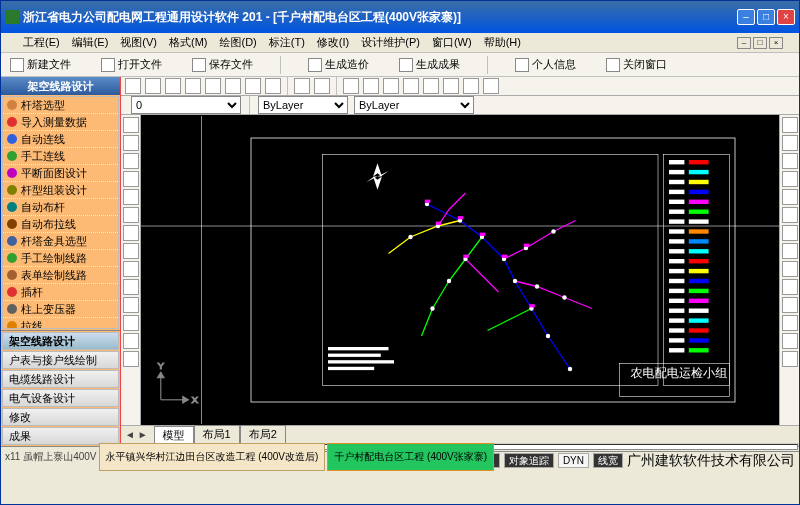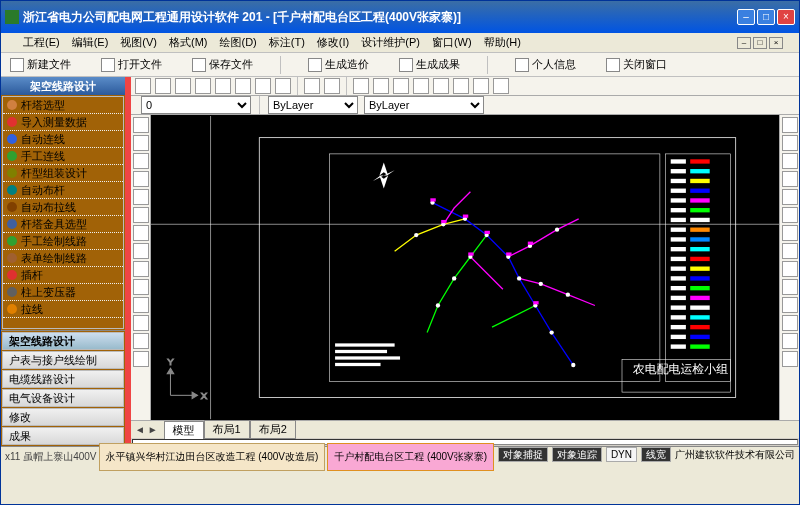--- a/index.html
+++ b/index.html
@@ -12,21 +12,21 @@
 .winbtn.close{background:#e04343}
 .menubar{height:20px;background:#ece9d8;display:flex;align-items:center;padding:0 16px;border-bottom:1px solid #c0c0c0}
 .menubar span{padding:2px 6px;cursor:pointer}
 .mdi{margin-left:auto;display:flex;gap:2px}
 .mdi div{width:14px;height:12px;border:1px solid #888;background:#ece9d8;font-size:8px;text-align:center;cursor:pointer}
 .toolbar{height:24px;background:#f5f3ec;display:flex;align-items:center;padding:0 4px;gap:20px;border-bottom:1px solid #c0c0c0}
 .tbtn{height:20px;padding:0 4px;display:flex;align-items:center;gap:3px;border:1px solid transparent;cursor:pointer}
 .tbtn .ic{width:14px;height:14px;border:1px solid #888;background:#fff}
 .tsep{width:1px;height:18px;background:#c0c0c0;margin:0 2px}
 .main{display:flex;height:369px}
-.sidebar{width:130px;background:#a16207;border-right:6px solid #ef4444;display:flex;flex-direction:column}
+.sidebar{width:120px;background:#fdba74;border-right:1px solid #ef4444;display:flex;flex-direction:column}
 .sbhead{height:18px;background:linear-gradient(#5a8cc8,#2c5a9c);color:#fff;font-weight:bold;text-align:center;line-height:18px}
 .sblist{flex:1;overflow:auto;border:1px solid #bbb;margin:1px}
 .sbitem{height:17px;display:flex;align-items:center;gap:4px;padding:0 4px;cursor:pointer;border-bottom:1px dotted #eee}
 .sbitem .dot{width:10px;height:10px;border-radius:50%}
 .sbcats{border-top:1px solid #888}
 .sbcat{height:18px;background:linear-gradient(#f0f0f0,#d8d8d8);border:1px solid #bbb;margin:1px;padding:0 6px;line-height:17px;cursor:pointer}
 .sbcat.active{background:linear-gradient(#cde,#9bc);font-weight:bold}
 .canvaswrap{flex:1;display:flex;flex-direction:column;background:#d4d0c8}
 .ctools{height:22px;background:#f5f3ec;display:flex;align-items:center;padding:0 4px;gap:4px;border-bottom:1px solid #aaa}
 .ctools .ic{width:16px;height:16px;border:1px solid #999;background:#fff;cursor:pointer}
@@ -40,21 +40,21 @@
 .canvas svg{width:100%;height:100%}
 .tabs{height:18px;background:#ece9d8;display:flex;align-items:center;border-top:1px solid #aaa}
 .tab{padding:1px 8px;background:#fff;border:1px solid #888;border-bottom:none;margin-left:2px;cursor:pointer}
 .ctab{padding:1px 8px;border:1px solid #888;cursor:pointer}
 .cmd{height:42px;background:#fff;border:1px inset #888;margin:1px;padding:2px;font-family:SimSun;overflow:hidden}
 .status{height:18px;background:#ece9d8;display:flex;align-items:center;padding:0 4px;gap:4px;border-top:1px solid #888}
 .status .cell{padding:0 4px;border:1px solid #aaa;background:#f5f5f5;height:15px;line-height:14px;cursor:pointer;font-size:10px}
 .cell.on{background:#333;color:#fff}
 .doctabs{height:20px;background:#ece9d8;display:flex;align-items:center;padding:0 4px;gap:2px;border-top:1px solid #888}
 .dtab{padding:6px 6px;background:#f5e6c8;border:1px solid #c0a060;cursor:pointer;font-size:10px}
-.dtab.active{background:#f9a8d4;border:1px solid #e09020}
+.dtab.active{background:#22c55e;border:1px solid #e09020}
 .small{font-size:10px;color:#444}
 .axis text{fill:#888;font-size:9px}
 </style>
 </head>
 <body>
 
 <div class="titlebar">
   <span class="ico"></span>
   <span class="t">浙江省电力公司配电网工程通用设计软件 201 - [千户村配电台区工程(400V张家寨)]</span>
   <div class="winbtns">
@@ -128,20 +128,24 @@
           <span class="dot" style="background:#e03030"></span>
           <span>导入测量数据</span>
         </div>
         <div class="sbitem">
           <span class="dot" style="background:#3060e0"></span>
           <span>自动连线</span>
         </div>
         <div class="sbitem">
           <span class="dot" style="background:#30a030"></span>
           <span>手工连线</span>
+        </div>
+        <div class="sbitem">
+          <span class="dot" style="background:#c000c0"></span>
+          <span>平断面图设计</span>
         </div>
         <div class="sbitem">
           <span class="dot" style="background:#808000"></span>
           <span>杆型组装设计</span>
         </div>
         <div class="sbitem">
           <span class="dot" style="background:#008080"></span>
           <span>自动布杆</span>
         </div>
         <div class="sbitem">
@@ -391,21 +395,21 @@
     <div class="status">
       <span style="min-width:200px">611429.526, 2616893.832, 0.000</span>
       <span style="flex:1"></span>
       <span class="cell">捕捉</span>
       <span class="cell">正交</span>
       <span class="cell on">极轴</span>
       <span class="cell on">对象捕捉</span>
       <span class="cell on">对象追踪</span>
       <span class="cell">DYN</span>
       <span class="cell on">线宽</span>
-      <span style="font-size:10px">广州建软软件技术有限公司</span>
+      <span style="font-size:14px">广州建软软件技术有限公司</span>
     </div>
   </div>
 </div>
 
 <div class="doctabs">
   <span class="small">x11  虽帽上寨山400V</span>
   <div class="dtab">永平镇兴华村江边田台区改造工程 (400V改造后)</div>
   <div class="dtab active">千户村配电台区工程 (400V张家寨)</div>
 </div>
 

